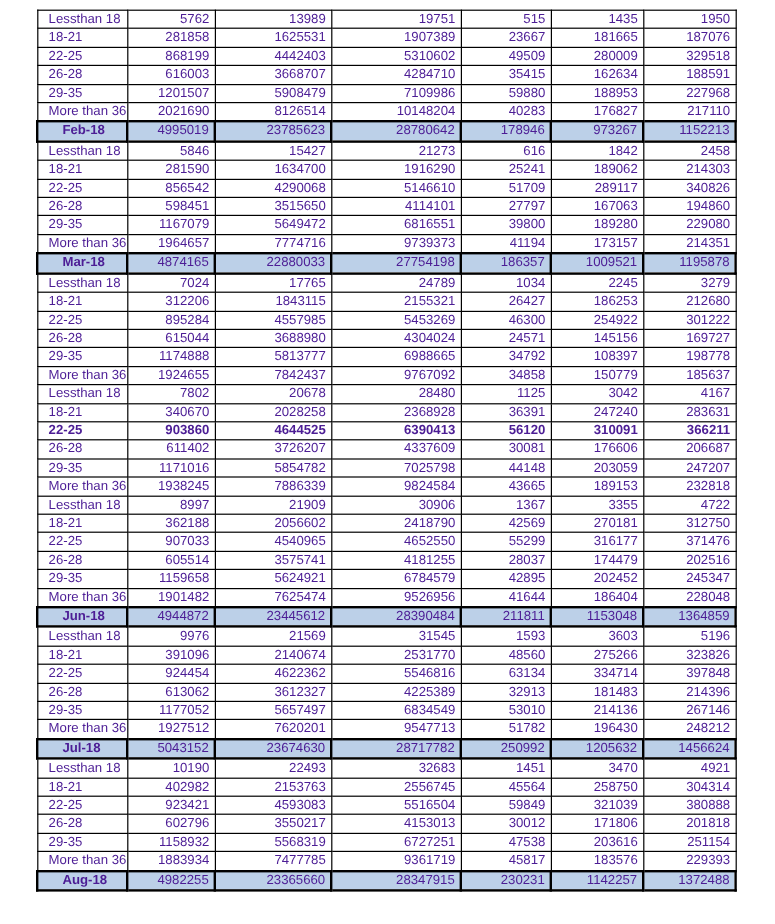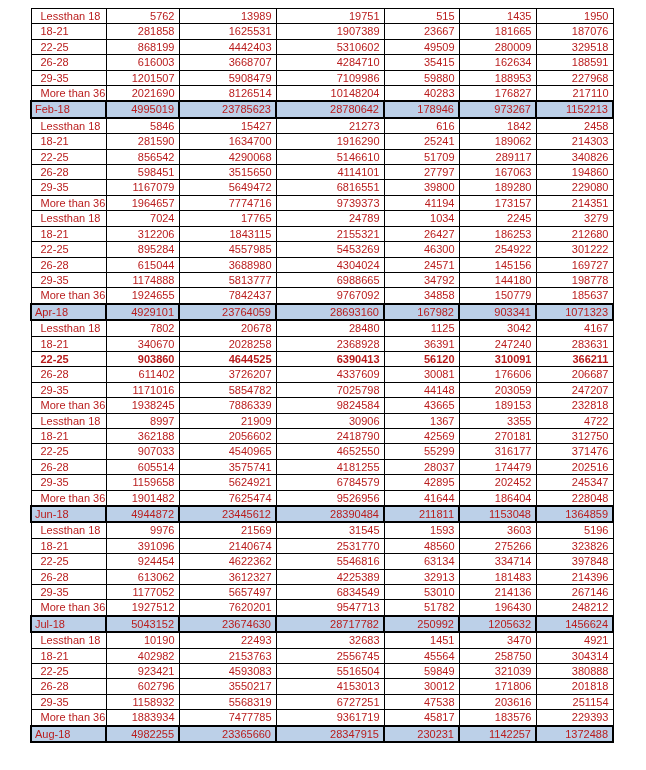--- a/index.html
+++ b/index.html
@@ -1,38 +1,38 @@
 <!DOCTYPE html>
 <html style="--month-bg: #bcd0e8;"><head>
 <meta charset="utf-8">
 <style>
   html,body{margin:0;padding:0;background:#ffffff;}
   #canvas{
     position:relative;width:646px;height:770px;background:#ffffff;overflow:hidden;
-    font-family:"Liberation Sans",sans-serif;color:#b91c1c;
+    font-family:"Liberation Sans",sans-serif;color:#4c1d95;
   }
   table.sheet{
     position:absolute;left:30px;top:8px;width:582px;
     border-collapse:collapse;table-layout:fixed;
   }
   td{
     border:1px solid #000;
     height:14.4px;line-height:14.4px;
     font-size:11px;
     padding:0;
     white-space:nowrap;overflow:hidden;
     background:#ffffff;
   }
   td.lbl{text-align:left;padding-left:9px;}
   td.num{text-align:right;padding-right:4px;}
   tr.month td{
     background:var(--month-bg,#bcd0e8);
     border:2px solid #000;
   }
-  tr.month td.lbl{font-weight:normal;padding-left:3px;}
+  tr.month td.lbl{font-weight:bold;padding-left:20px;}
   tr.bold td{font-weight:bold;}
 </style>
 </head>
 <body>
 
 <div id="canvas">
   <table class="sheet">
     <colgroup>
       <col style="width:75px">
       <col style="width:73px">
@@ -153,20 +153,29 @@
         </tr>
         <tr class="age">
           <td class="lbl">More than 36</td>
           <td class="num">1964657</td>
           <td class="num">7774716</td>
           <td class="num">9739373</td>
           <td class="num">41194</td>
           <td class="num">173157</td>
           <td class="num">214351</td>
         </tr>
+        <tr class="month">
+          <td class="lbl">Mar-18</td>
+          <td class="num">4874165</td>
+          <td class="num">22880033</td>
+          <td class="num">27754198</td>
+          <td class="num">186357</td>
+          <td class="num">1009521</td>
+          <td class="num">1195878</td>
+        </tr>
         <tr class="age">
           <td class="lbl">Lessthan 18</td>
           <td class="num">7024</td>
           <td class="num">17765</td>
           <td class="num">24789</td>
           <td class="num">1034</td>
           <td class="num">2245</td>
           <td class="num">3279</td>
         </tr>
         <tr class="age">
@@ -195,40 +204,31 @@
           <td class="num">24571</td>
           <td class="num">145156</td>
           <td class="num">169727</td>
         </tr>
         <tr class="age">
           <td class="lbl">29-35</td>
           <td class="num">1174888</td>
           <td class="num">5813777</td>
           <td class="num">6988665</td>
           <td class="num">34792</td>
-          <td class="num">144180</td>
+          <td class="num">108397</td>
           <td class="num">198778</td>
         </tr>
         <tr class="age">
           <td class="lbl">More than 36</td>
           <td class="num">1924655</td>
           <td class="num">7842437</td>
           <td class="num">9767092</td>
           <td class="num">34858</td>
           <td class="num">150779</td>
           <td class="num">185637</td>
-        </tr>
-        <tr class="month">
-          <td class="lbl">Apr-18</td>
-          <td class="num">4929101</td>
-          <td class="num">23764059</td>
-          <td class="num">28693160</td>
-          <td class="num">167982</td>
-          <td class="num">903341</td>
-          <td class="num">1071323</td>
         </tr>
         <tr class="age">
           <td class="lbl">Lessthan 18</td>
           <td class="num">7802</td>
           <td class="num">20678</td>
           <td class="num">28480</td>
           <td class="num">1125</td>
           <td class="num">3042</td>
           <td class="num">4167</td>
         </tr>

